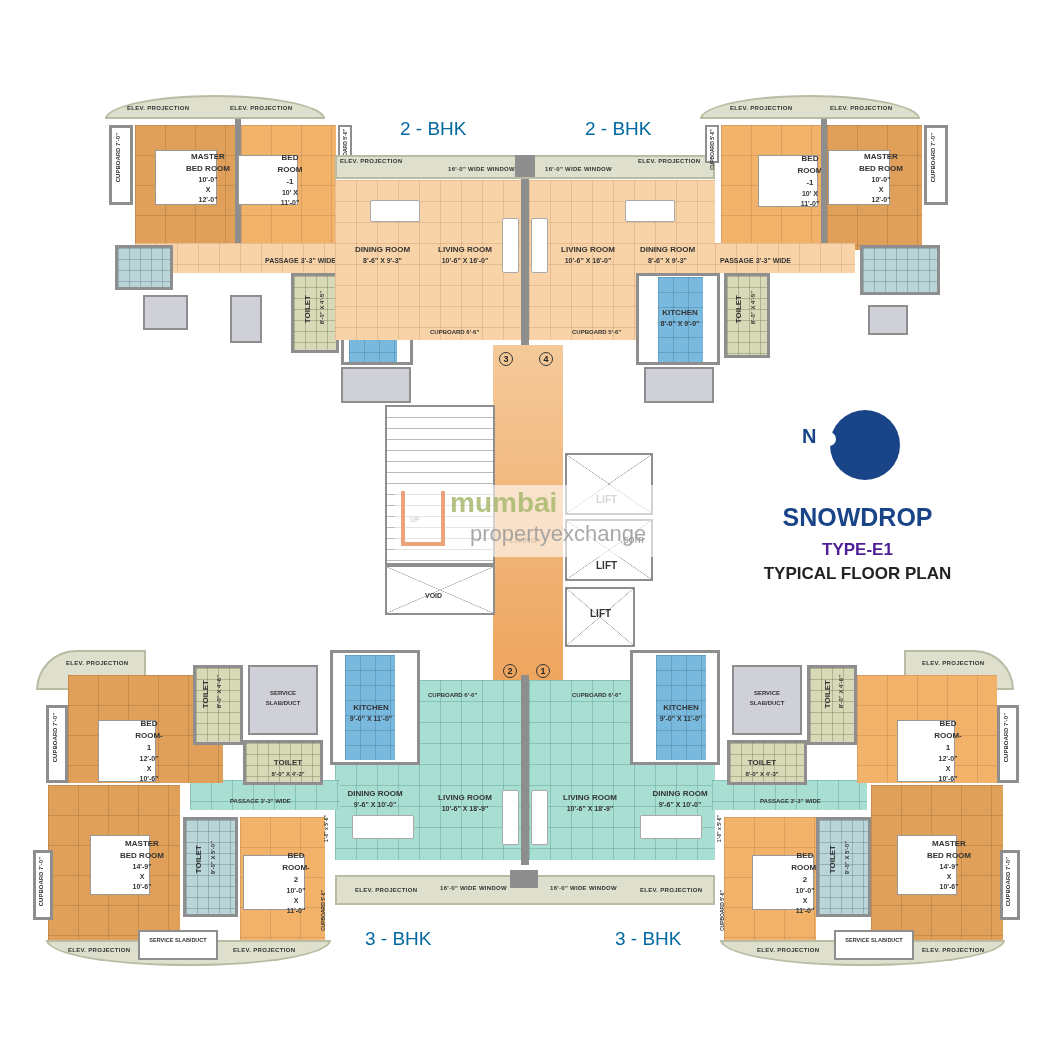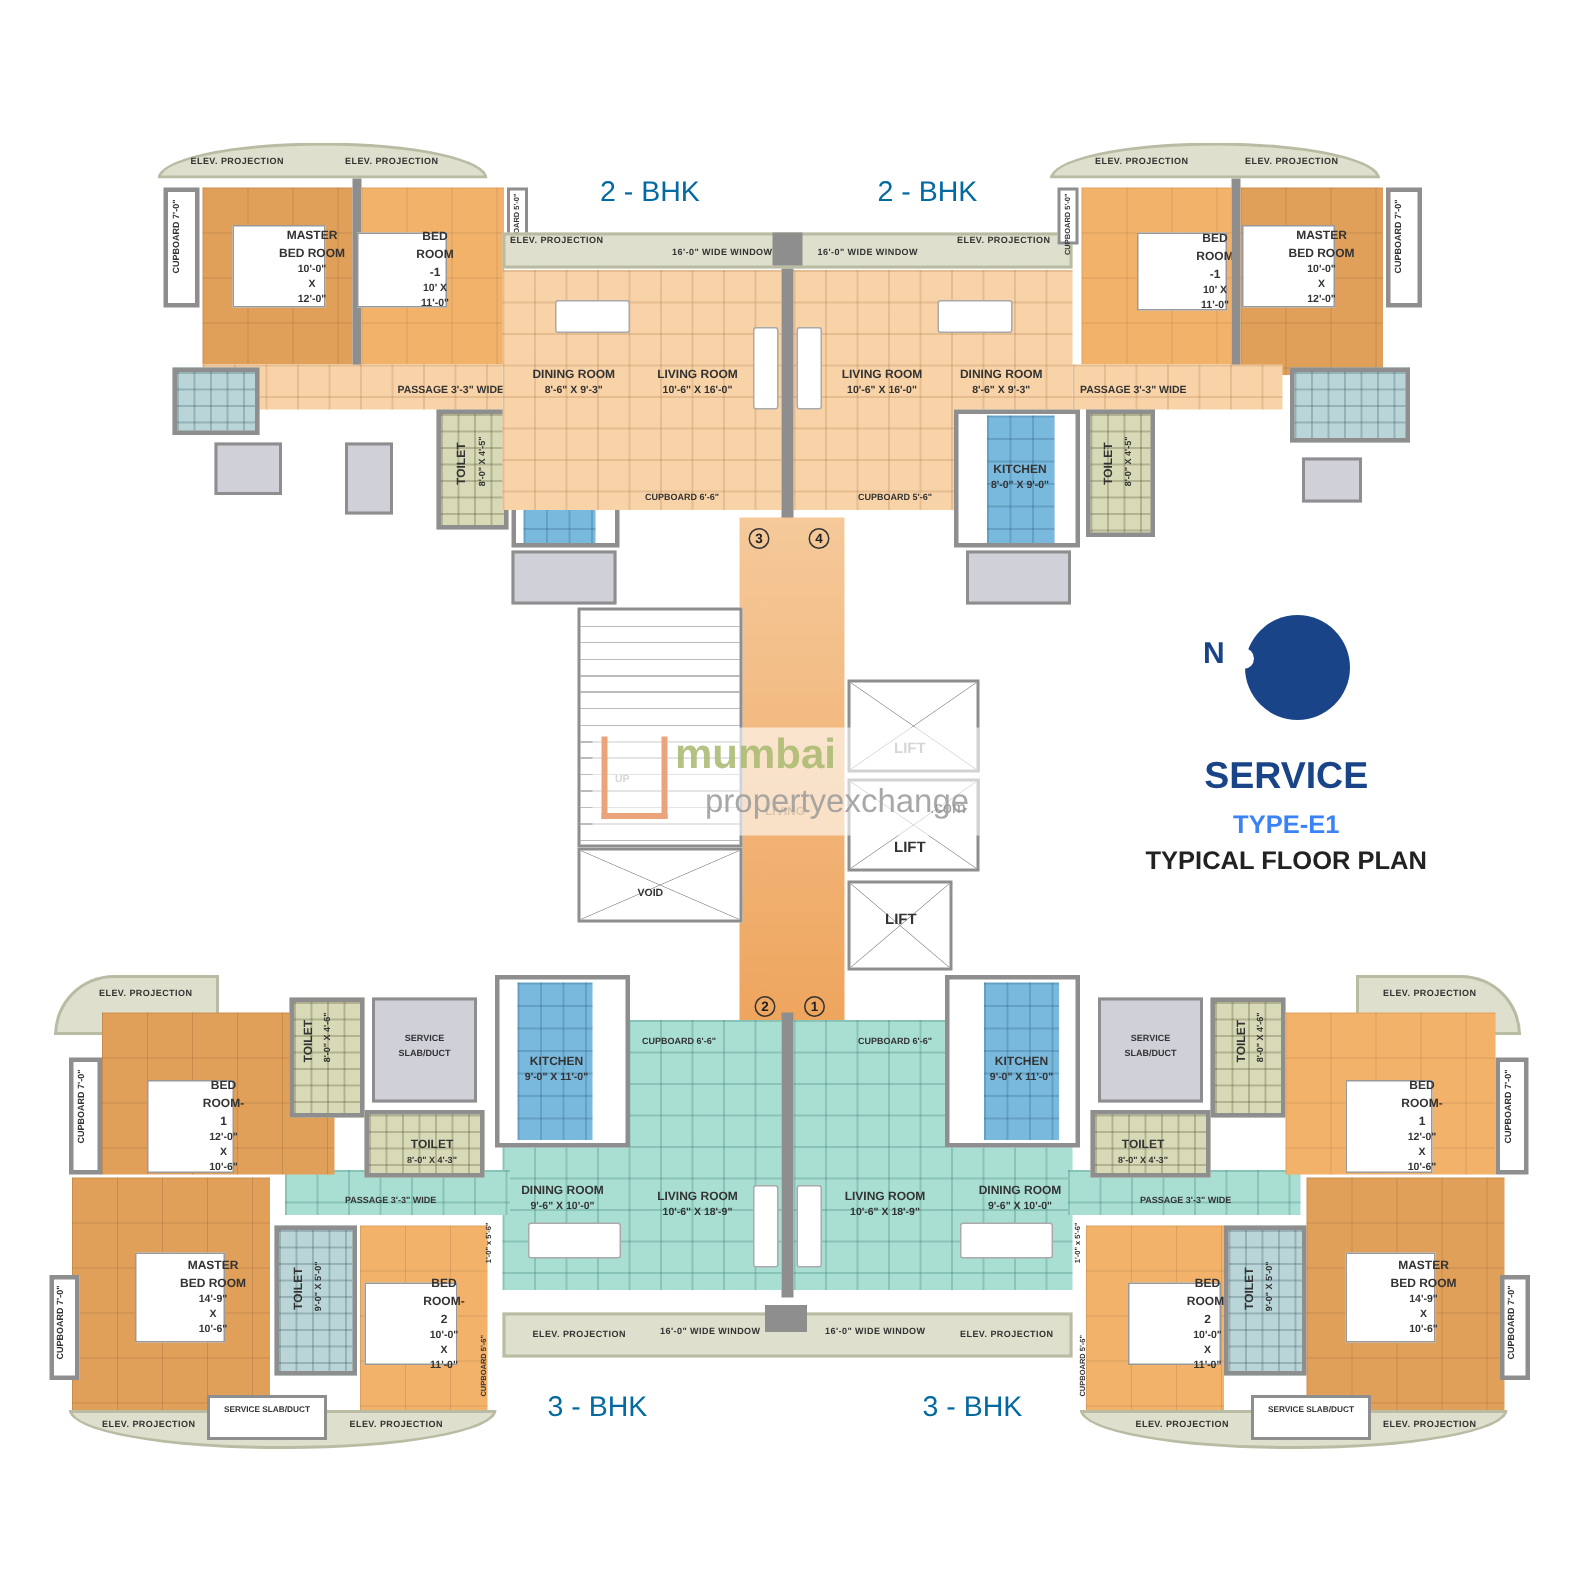--- a/index.html
+++ b/index.html
@@ -317,16 +317,16 @@
   <div class="abs duct" style="left:122px;top:285px;width:80px;height:30px;background:#fff;"></div>
   <span class="abs rdim plain-lbl" style="left:132px;top:290px;width:60px;font-size:5.5px;">SERVICE SLAB/DUCT</span>
 </div>
 
 <div class="abs" style="left:800px;top:405px;width:110px;height:70px;">
   <span class="abs" style="left:2px;top:20px;font-size:20px;font-weight:bold;color:#1a4488;">N</span>
   <div class="abs" style="left:30px;top:5px;width:70px;height:70px;border-radius:50%;background:#1a4488;"></div>
   <div class="abs" style="left:22px;top:27px;width:14px;height:14px;border-radius:50%;background:#fff;"></div>
 </div>
 <div class="abs plain-lbl" style="left:730px;top:500px;width:255px;">
-  <div style="font-size:25px;font-weight:bold;color:#1a4488;line-height:34px;">SERVICE</div>
-  <div style="font-size:17px;font-weight:bold;color:#3b82f6;line-height:24px;margin-top:4px;">TYPE-E1</div>
+  <div style="font-size:25px;font-weight:bold;color:#1a4488;line-height:34px;">SNOWDROP</div>
+  <div style="font-size:17px;font-weight:bold;color:#4c1d95;line-height:24px;margin-top:4px;">TYPE-E1</div>
   <div style="font-size:17px;font-weight:bold;color:#222;line-height:24px;">TYPICAL FLOOR PLAN</div>
 </div>
 
 </body></html>

